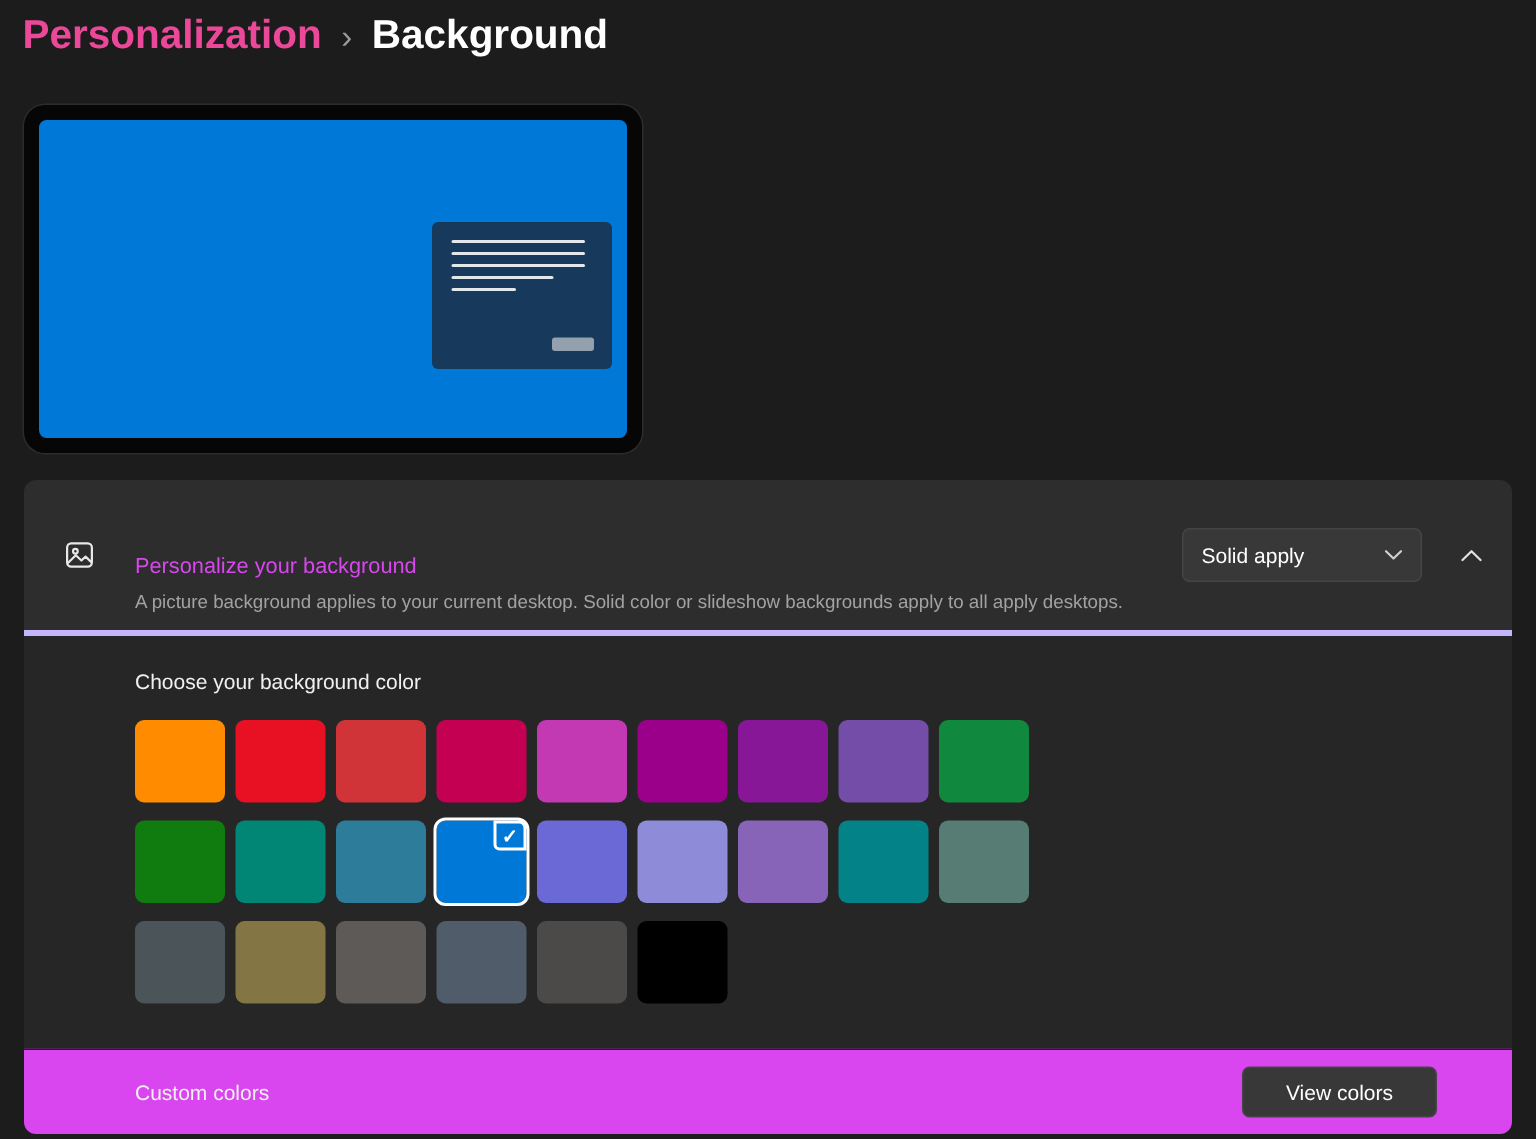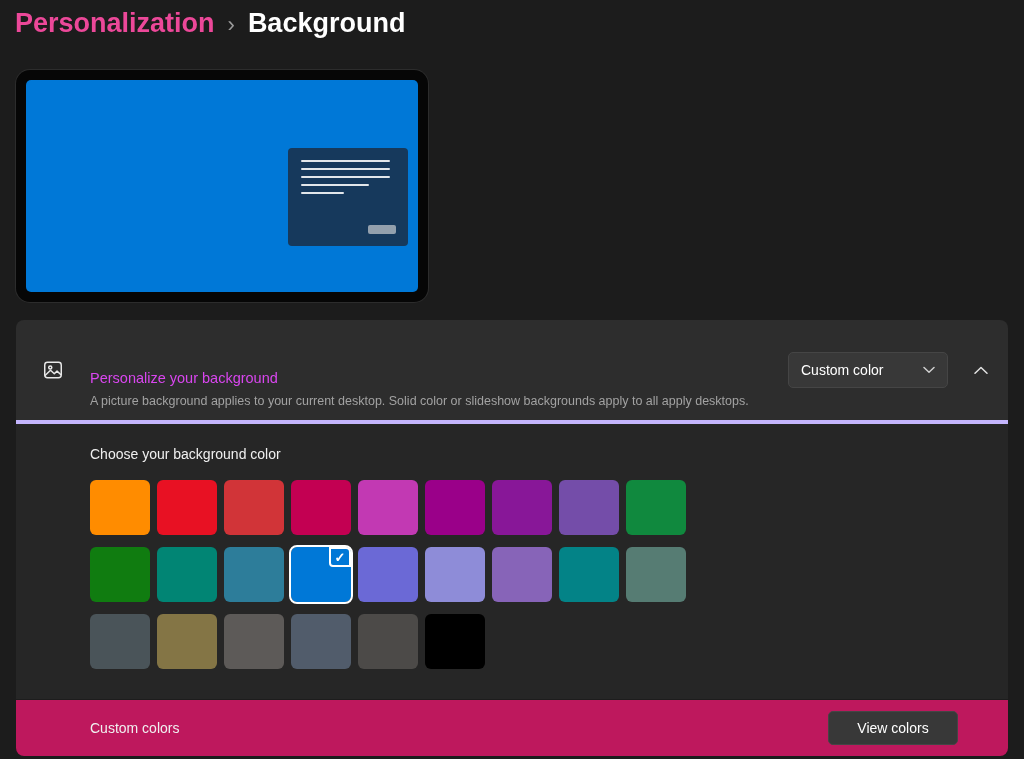--- a/index.html
+++ b/index.html
@@ -53,21 +53,21 @@
   .swatch { width:60px; height:55px; border-radius:6px; position:relative; cursor:pointer; }
   .swatch.selected { outline:2px solid #ffffff; }
   .check {
     position:absolute; top:0; right:0; width:22px; height:20px;
     border:2px solid #ffffff; border-radius:0 5px 0 4px;
     display:flex; align-items:center; justify-content:center;
     font-size:13px; font-weight:bold; color:#ffffff; background-color:inherit;
   }
 
   .card-footer {
-    background:#be185d; border-top:1px solid #1d1d1d;
+    background:#d946ef; border-top:1px solid #1d1d1d;
     display:flex; align-items:center; padding:11px 50px 11px 74px;
   }
   .custom-label { flex:1; font-size:14px; color:#f0f0f0; }
   .view-btn {
     width:130px; height:34px; background:#383838; border:1px solid #454545; border-radius:5px;
     color:#ffffff; font-size:14px; font-family:inherit; cursor:pointer;
     display:flex; align-items:center; justify-content:center; flex:none;
   }
 </style>
 </head>
@@ -101,21 +101,21 @@
         <circle cx="9" cy="9.3" r="1.7"></circle>
         <path d="M3.6 17.8 L9.3 12.2 L13.4 16 L16.4 13.2 L20.4 17"></path>
       </svg>
     </div>
     <div class="header-text">
       <div class="card-title">Personalize your background</div>
       <div class="card-desc">A picture background applies to your current desktop. Solid color or slideshow backgrounds apply to all apply desktops.</div>
     </div>
     <div class="header-controls">
       <button class="dropdown">
-        <span>Custom color</span>
+        <span>Solid apply</span>
         <svg width="12" height="8" viewBox="0 0 12 8" fill="none">
           <path d="M1 1.5 L6 6.3 L11 1.5" stroke="#cfcfcf" stroke-width="1.5" stroke-linecap="round" stroke-linejoin="round"></path>
         </svg>
       </button>
       <span class="expander">
         <svg width="14" height="9" viewBox="0 0 14 9" fill="none">
           <path d="M1 7.3 L7 1.5 L13 7.3" stroke="#e2e2e2" stroke-width="1.5" stroke-linecap="round" stroke-linejoin="round"></path>
         </svg>
       </span>
     </div>

